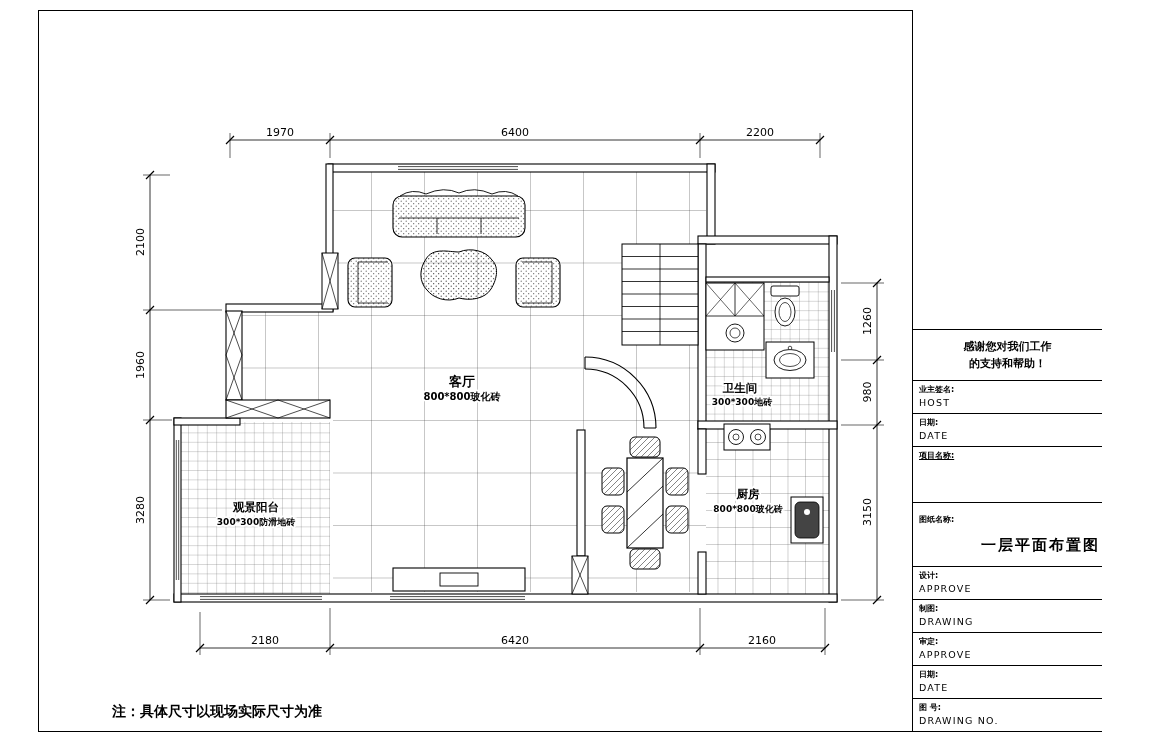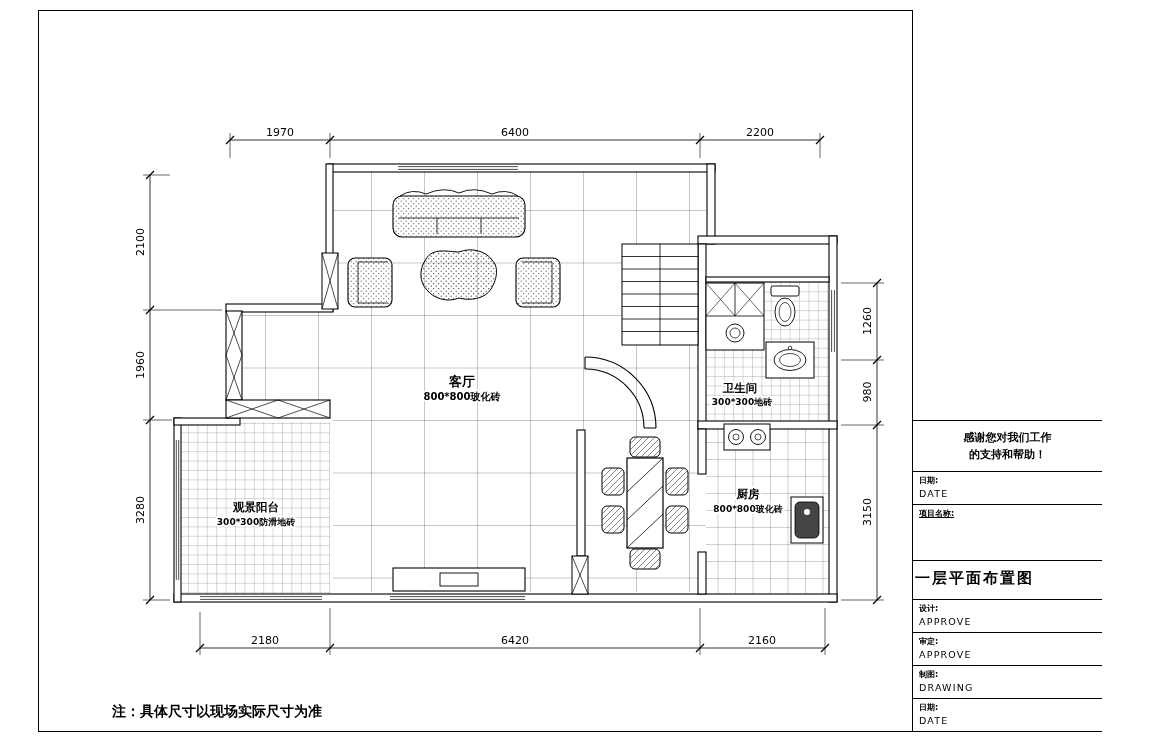--- a/index.html
+++ b/index.html
@@ -11,21 +11,21 @@
   .titleblock { position:absolute; left:912px; top:10px; width:190px; height:722px;
                 border-left:1px solid #000; display:flex; flex-direction:column; background:#fff; }
   .tb-spacer { flex:1; }
   .tb-thanks { border-top:1px solid #000; border-bottom:1px solid #000; padding:8px 4px;
                text-align:center; font-weight:bold; font-size:11px; line-height:1.55; }
   .tb-field { border-bottom:1px solid #000; padding:3px 6px 5px; display:flex; flex-direction:column; gap:2px; }
   .tb-label { font-size:8px; font-weight:bold; }
   .tb-value { font-size:9.5px; letter-spacing:1.2px; }
   .tb-project { height:56px;text-decoration:underline; }
   .tb-sheetname { padding:4px 6px 2px; }
-  .tb-title { font-size:15px; font-weight:bold; text-align:left; padding:8px 2px 11px;
+  .tb-title { font-size:15px; font-weight:bold; text-align:right; padding:8px 2px 11px;
               border-bottom:1px solid #000; letter-spacing:2px; }
 </style>
 </head>
 <body>
 
 <div class="sheet">
   <div class="frame"></div>
 
   <svg class="plan-svg" width="912" height="741" viewBox="0 0 912 741">
     <defs>
@@ -231,37 +231,48 @@
     <text x="112" y="716" font-size="14" font-weight="bold" fill="#000">注：具体尺寸以现场实际尺寸为准</text>
   </svg>
 
   <div class="titleblock">
     <div class="tb-spacer"></div>
     <div class="tb-thanks">
       <div>感谢您对我们工作</div>
       <div>的支持和帮助！</div>
     </div>
     <div class="tb-field">
+      <span class="tb-label">业主签名:</span>
+      <span class="tb-value">HOST</span>
+    </div>
+    <div class="tb-field">
       <span class="tb-label">日期:</span>
       <span class="tb-value">DATE</span>
     </div>
     <div class="tb-field tb-project">
       <span class="tb-label">项目名称:</span>
     </div>
+    <div class="tb-sheetname">
+      <span class="tb-label">图纸名称:</span>
+    </div>
     <div class="tb-title">一层平面布置图</div>
     <div class="tb-field">
       <span class="tb-label">设计:</span>
       <span class="tb-value">APPROVE</span>
     </div>
     <div class="tb-field">
+      <span class="tb-label">制图:</span>
+      <span class="tb-value">DRAWING</span>
+    </div>
+    <div class="tb-field">
       <span class="tb-label">审定:</span>
       <span class="tb-value">APPROVE</span>
     </div>
     <div class="tb-field">
-      <span class="tb-label">制图:</span>
-      <span class="tb-value">DRAWING</span>
-    </div>
-    <div class="tb-field">
       <span class="tb-label">日期:</span>
       <span class="tb-value">DATE</span>
     </div>
+    <div class="tb-field">
+      <span class="tb-label">图 号:</span>
+      <span class="tb-value">DRAWING NO.</span>
+    </div>
   </div>
 </div>
 
 </body></html>

